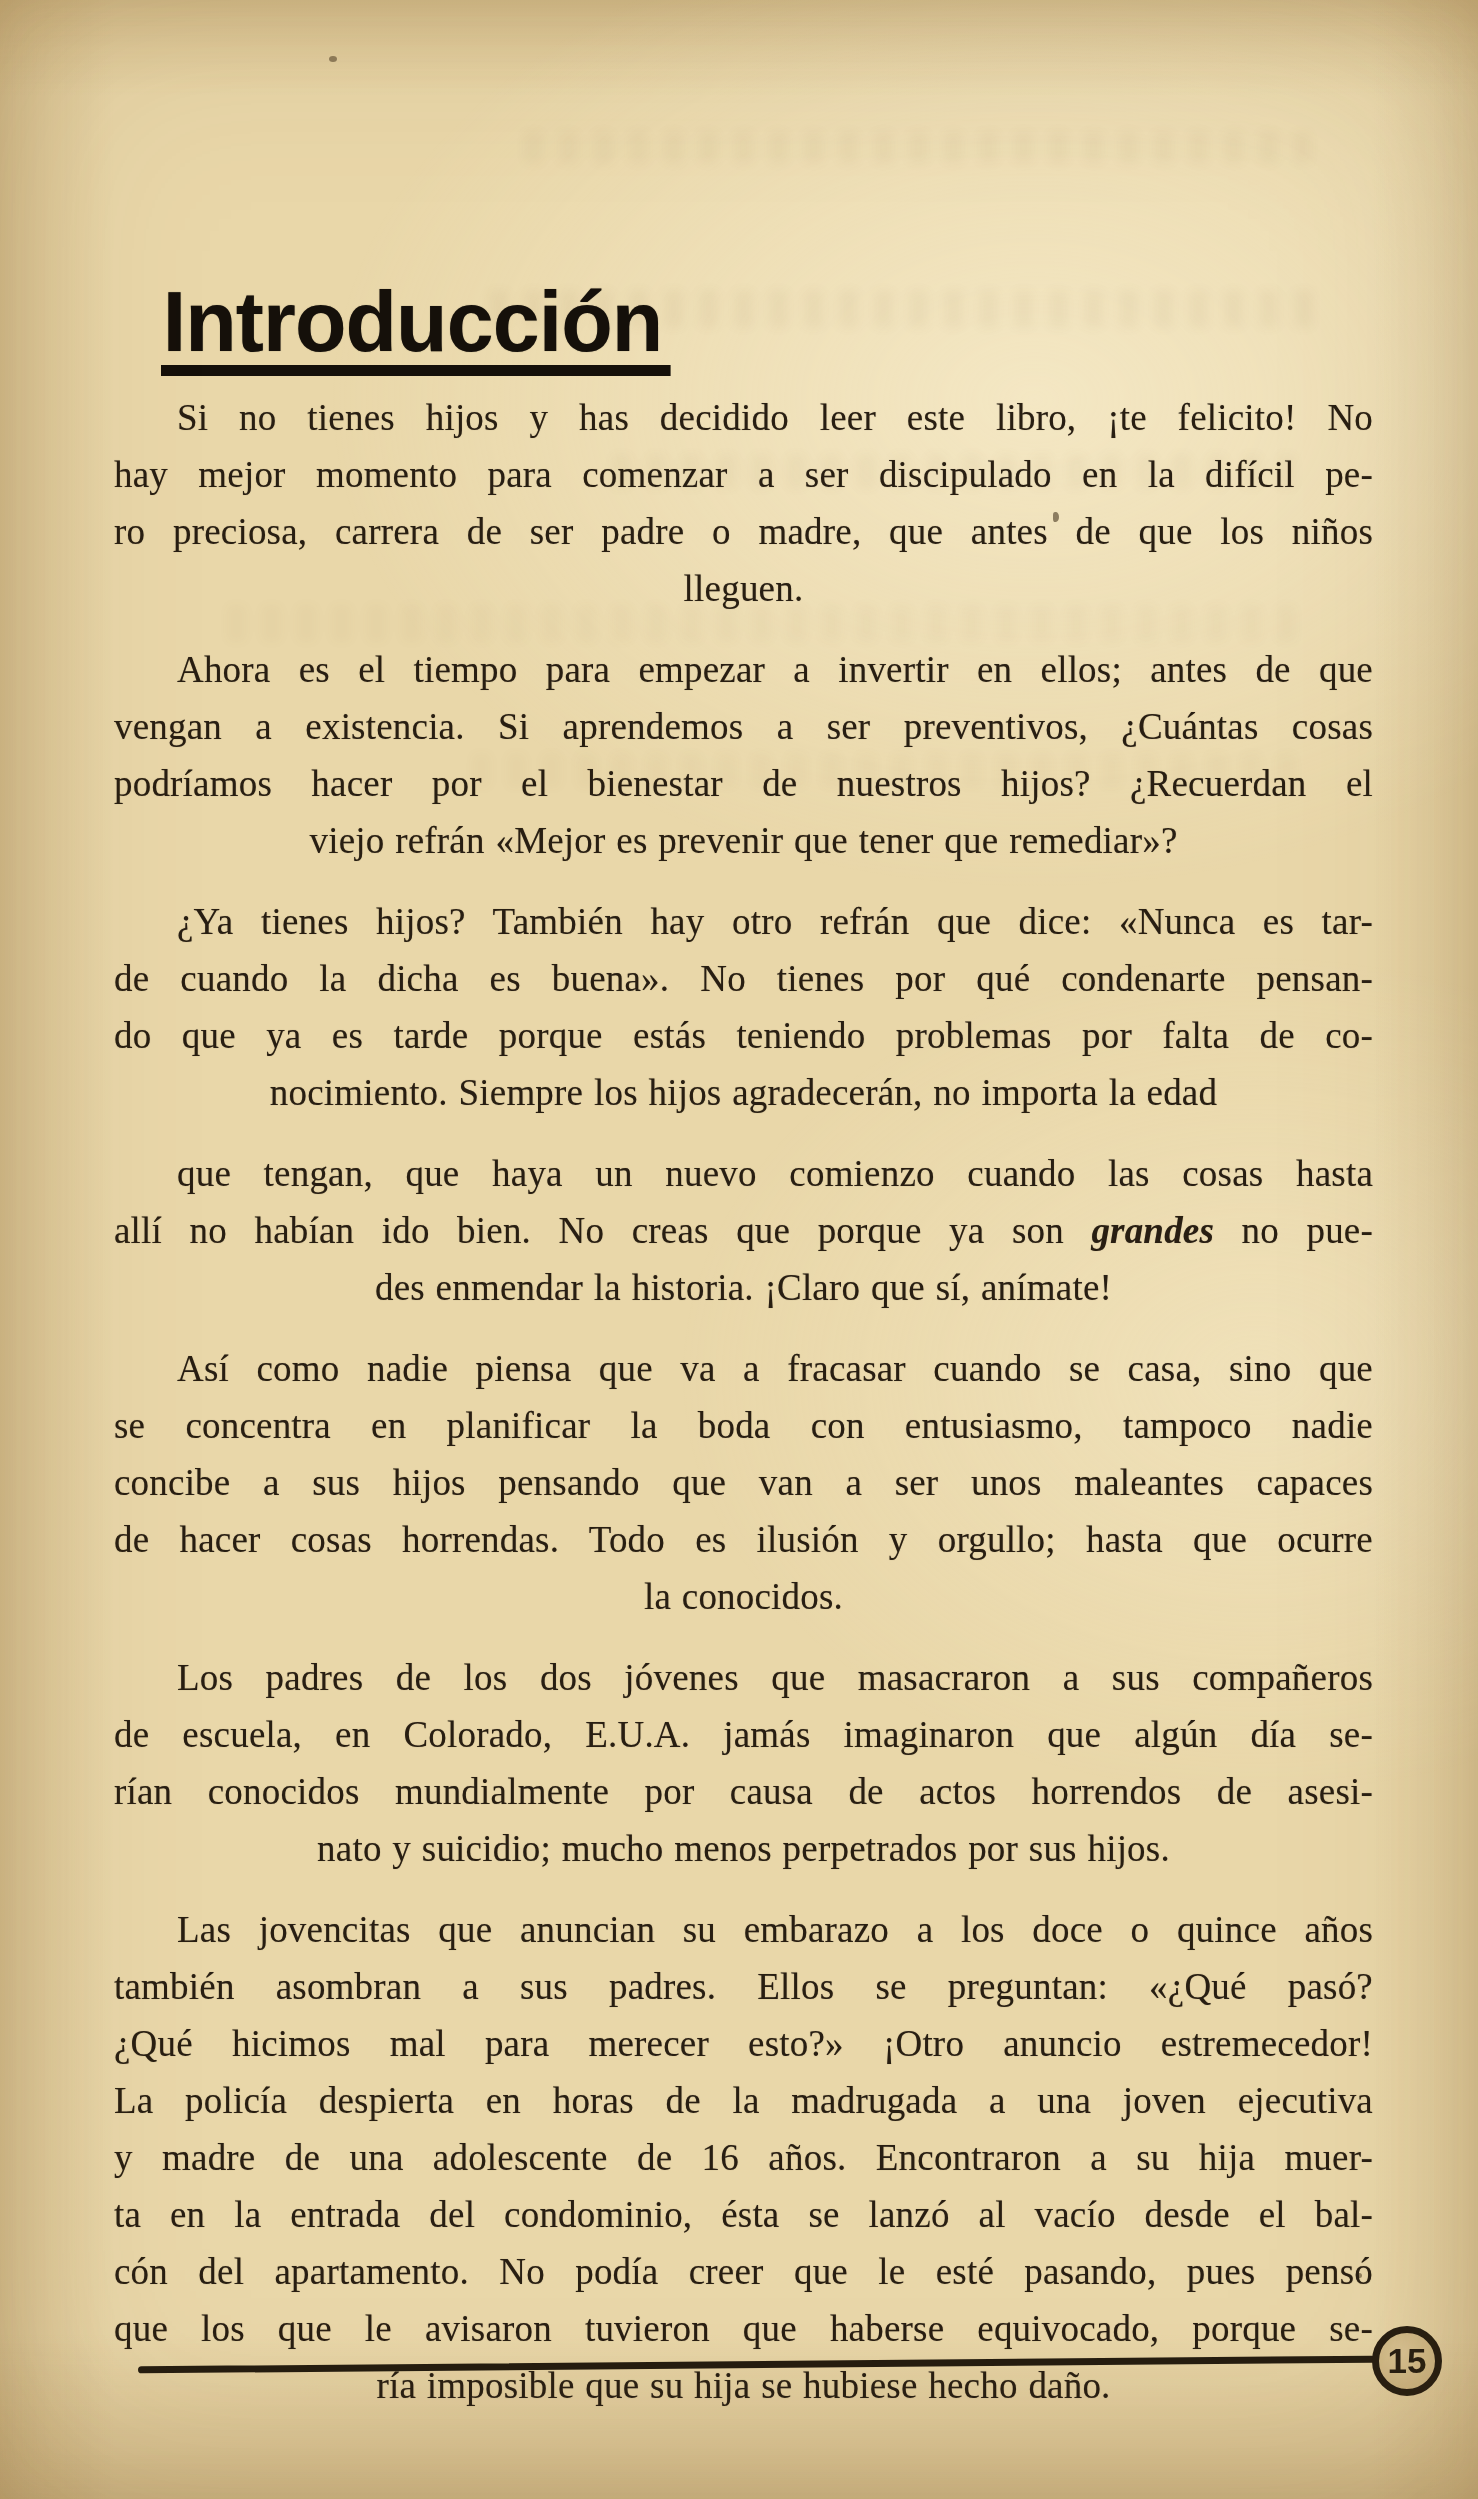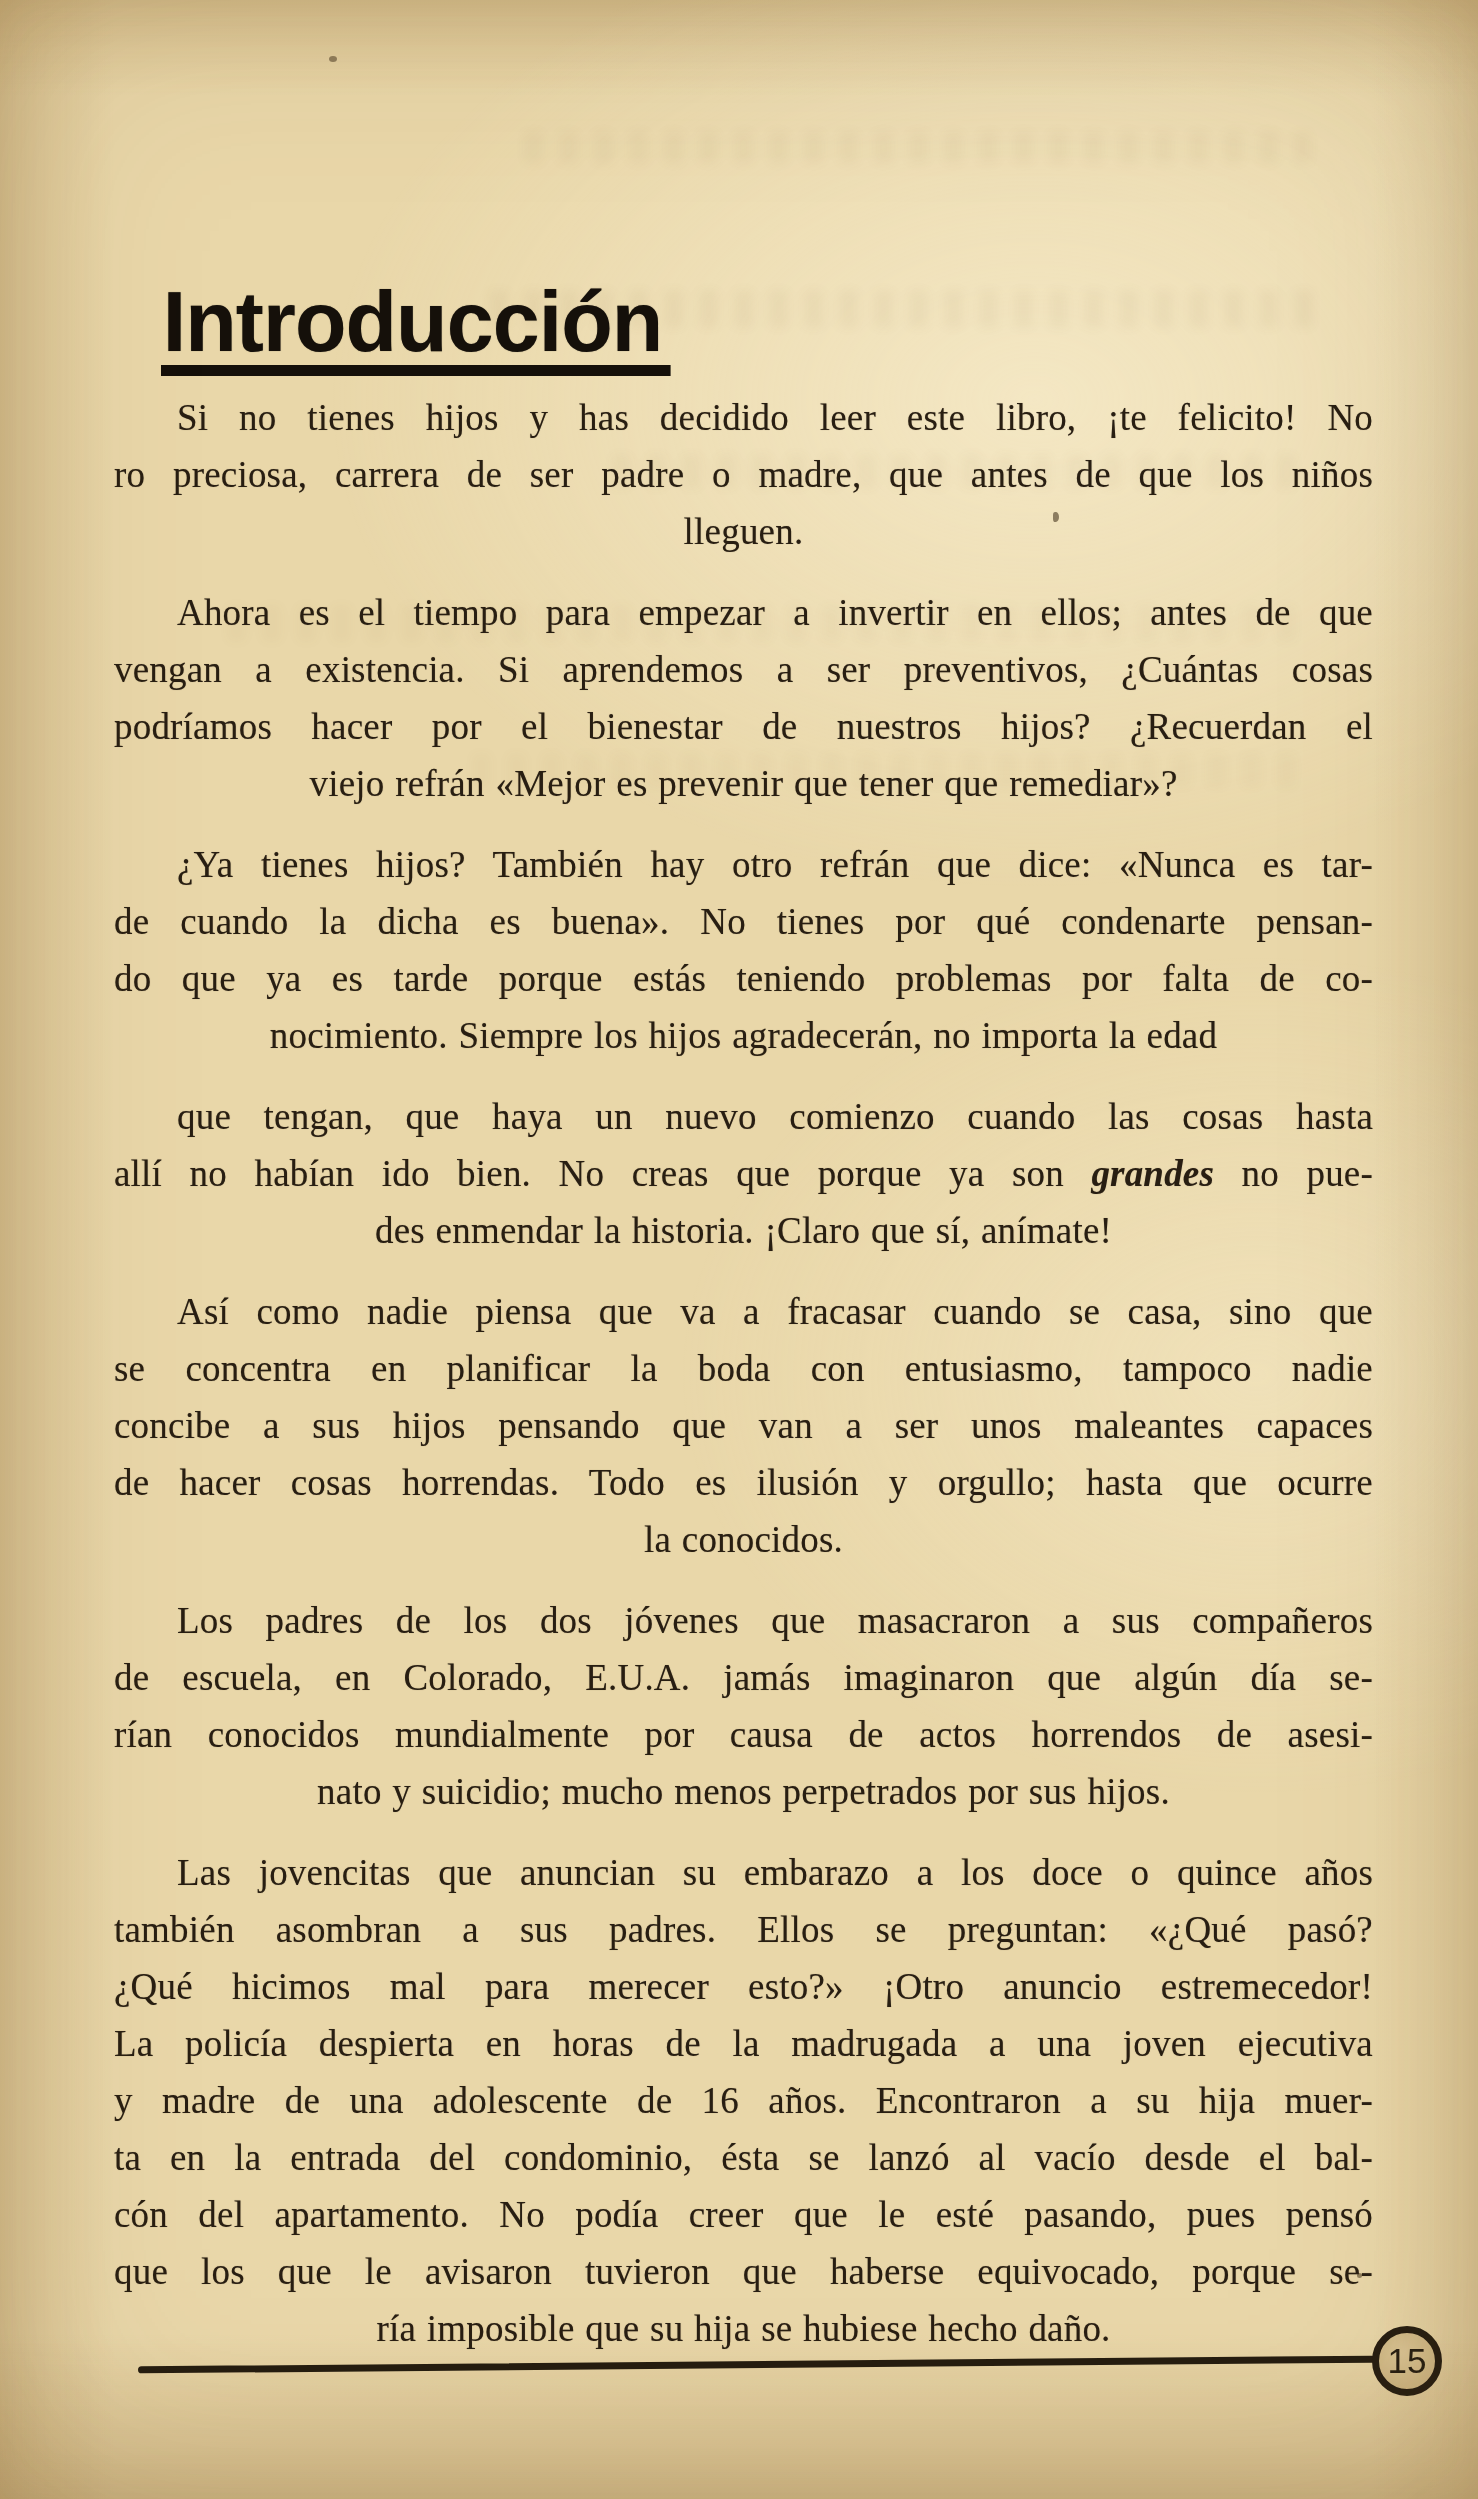--- a/index.html
+++ b/index.html
@@ -70,39 +70,40 @@
     background: #241c10; border-radius: 3.5px;
     transform: rotate(-0.5deg);
   }
   .page-badge {
     position: absolute; left: 1372px; top: 2326px;
     width: 56px; height: 56px;
     border: 7px solid #241c10; border-radius: 50%;
     background: radial-gradient(circle at 40% 35%, #d9c494, #c6ac78);
     display: flex; align-items: center; justify-content: center;
     font-family: "Liberation Sans", sans-serif;
-    font-weight: 400; font-size: 35px; color: #241c10;
+    font-weight: 700; font-size: 35px; color: #241c10;
   }
 </style>
 </head>
 <body>
 
 <div class="smudge s1"></div>
 <div class="smudge s2"></div>
 <div class="smudge s3"></div>
 <div class="smudge s4"></div>
 <div class="smudge s5"></div>
 <div class="speck p1"></div>
 <div class="speck p2"></div>
 <div class="speck p3"></div>
 
 <h1 class="heading">Introducción</h1>
 
 <div id="body-text">
     <div class="line indent"><span>Si no tienes hijos y has decidido leer este libro, ¡te felicito! No</span></div>
+    <div class="line"><span>hay mejor momento para comenzar a ser discipulado en la difícil pe-</span></div>
     <div class="line"><span>ro preciosa, carrera de ser padre o madre, que antes de que los niños</span></div>
     <div class="line ragged"><span>lleguen.</span></div>
     <div class="line indent"><span>Ahora es el tiempo para empezar a invertir en ellos; antes de que</span></div>
     <div class="line"><span>vengan a existencia. Si aprendemos a ser preventivos, ¿Cuántas cosas</span></div>
     <div class="line"><span>podríamos hacer por el bienestar de nuestros hijos? ¿Recuerdan el</span></div>
     <div class="line ragged"><span>viejo refrán «Mejor es prevenir que tener que remediar»?</span></div>
     <div class="line indent"><span>¿Ya tienes hijos? También hay otro refrán que dice: «Nunca es tar-</span></div>
     <div class="line"><span>de cuando la dicha es buena». No tienes por qué condenarte pensan-</span></div>
     <div class="line"><span>do que ya es tarde porque estás teniendo problemas por falta de co-</span></div>
     <div class="line ragged"><span>nocimiento. Siempre los hijos agradecerán, no importa la edad</span></div>

